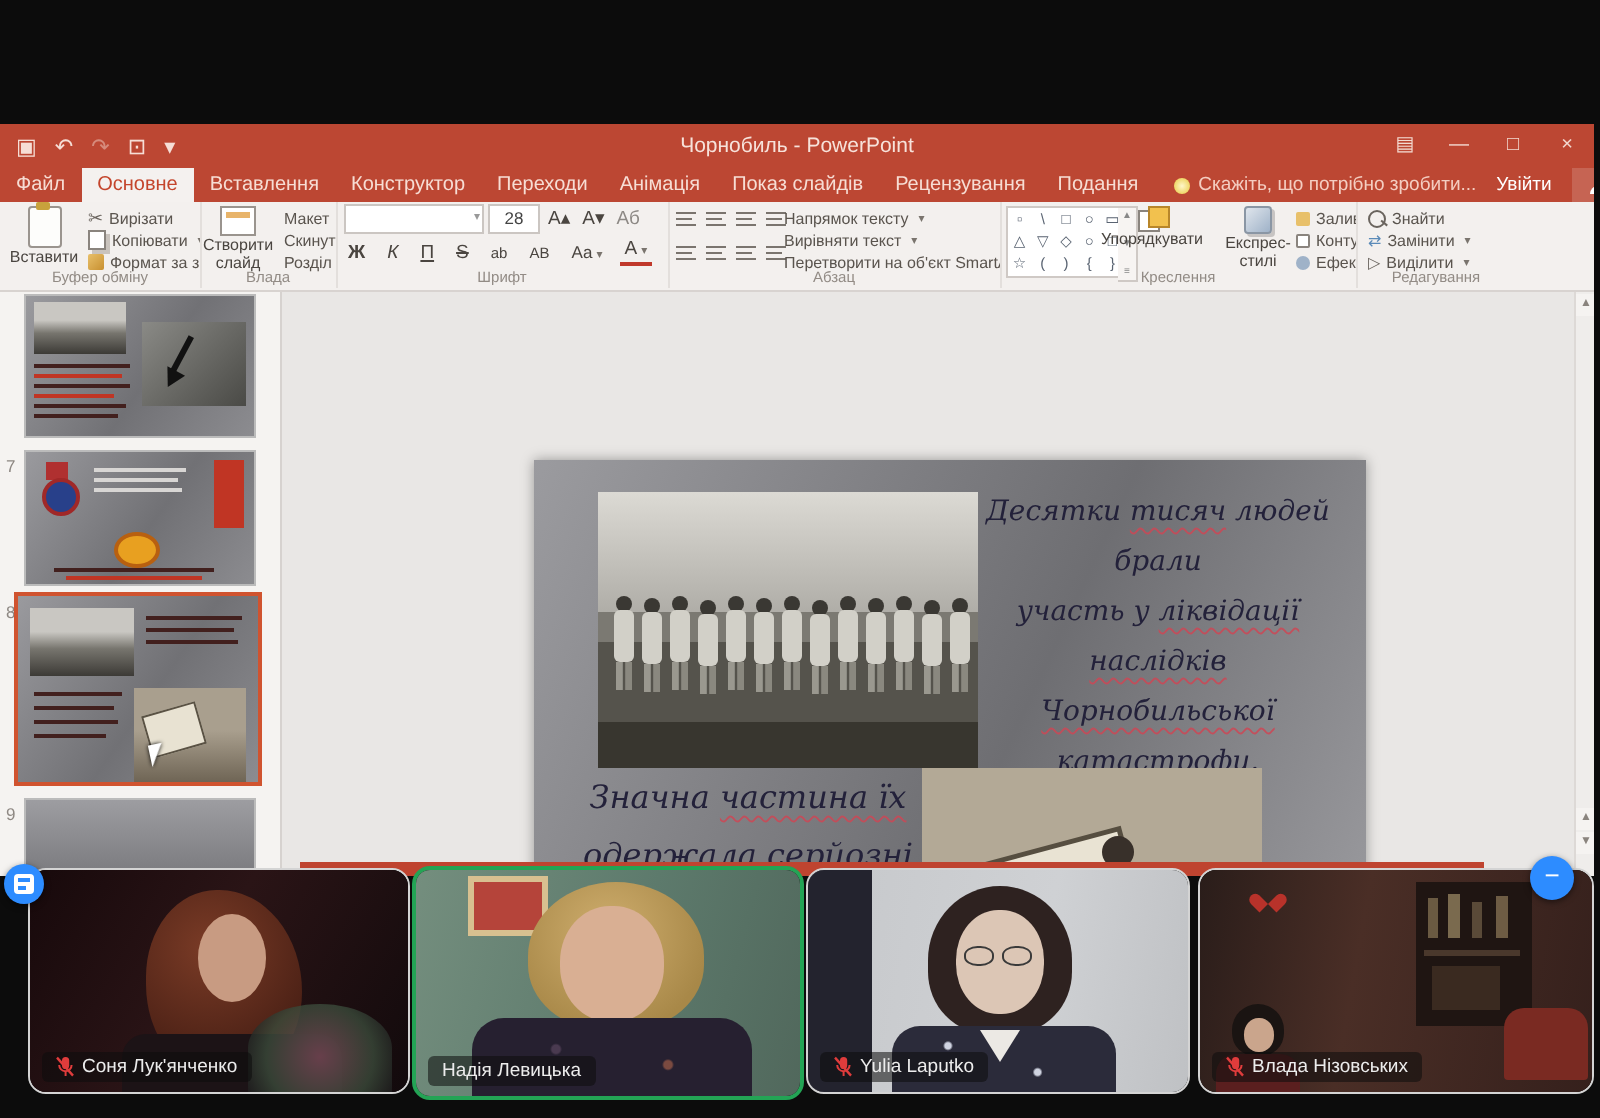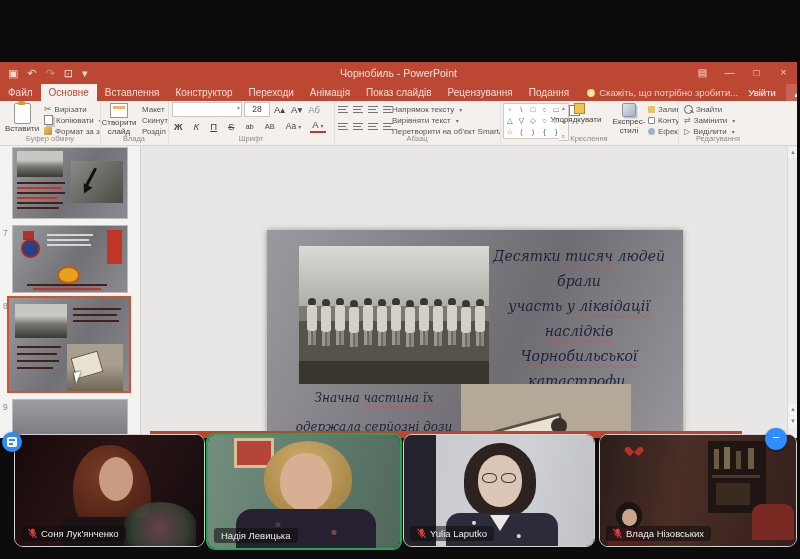--- a/index.html
+++ b/index.html
@@ -82,21 +82,21 @@
   .canvas-scroll{position:absolute;left:787px;top:84px;width:10px;height:292px;background:#efedeb;border-left:1px solid #ddd9d6;}
   .sc-btn{position:absolute;left:0;width:10px;height:11px;background:#f5f3f1;color:#8a847e;font-size:6px;line-height:11px;text-align:center;}
 
   
   #slide{position:absolute;left:267px;top:84px;width:416px;height:292px;overflow:hidden;
          background:linear-gradient(115deg,#9b9b9f,#7e7e82 35%,#6e6e72 55%,#8b8b8f 82%,#9f9fa3);
          box-shadow:0 0 6px rgba(0,0,0,.35);}
   .stext{position:absolute;font-family:"DejaVu Serif","Liberation Serif",serif;font-style:italic;
          color:#23213a;text-align:center;}
   #stext1{left:212px;top:14px;width:200px;font-size:14px;line-height:25px;}
-  #stext2{left:8px;top:154px;width:198px;font-size:12px;line-height:29px;font-style:italic;}
+  #stext2{left:8px;top:154px;width:198px;font-size:16px;line-height:29px;font-style:italic;}
   .w{text-decoration:underline;text-decoration-style:wavy;text-decoration-color:rgba(205,70,85,.85);
      text-decoration-thickness:1px;text-underline-offset:3px;}
 
   
   .tile{position:absolute;border-radius:9px;overflow:hidden;border:1.5px solid #d4d4d4;background:#000;}
   .tile.speaking{border:2.5px solid #23A455;}
   .nametag{position:absolute;left:6px;bottom:5px;display:flex;align-items:center;gap:4px;
            background:rgba(12,12,12,.55);border-radius:3px;padding:2px 7px;font-size:9.5px;color:#ececec;white-space:nowrap;}
   .redstrip{position:absolute;left:150px;top:431px;width:592px;height:7px;background:#bf4430;}
 

